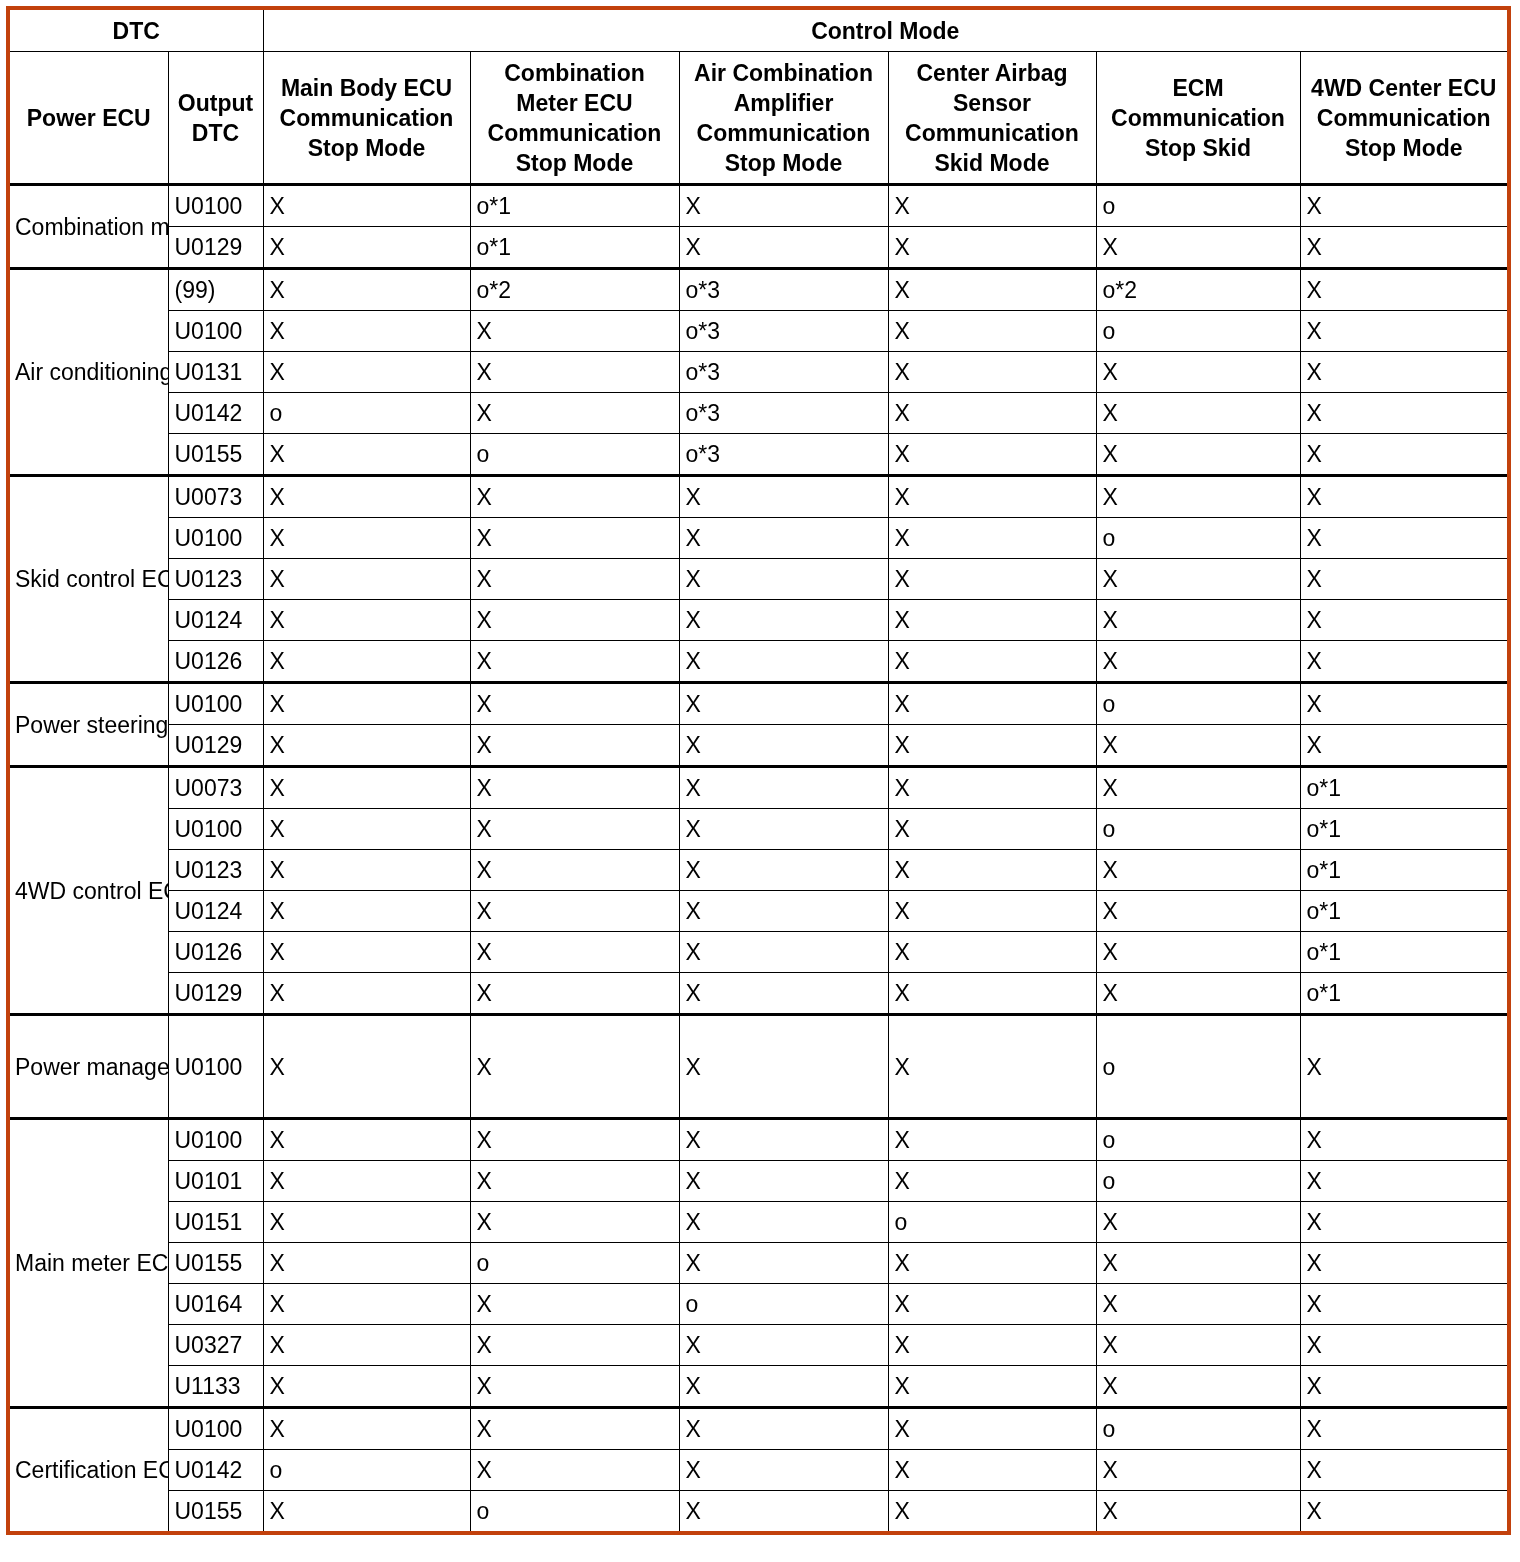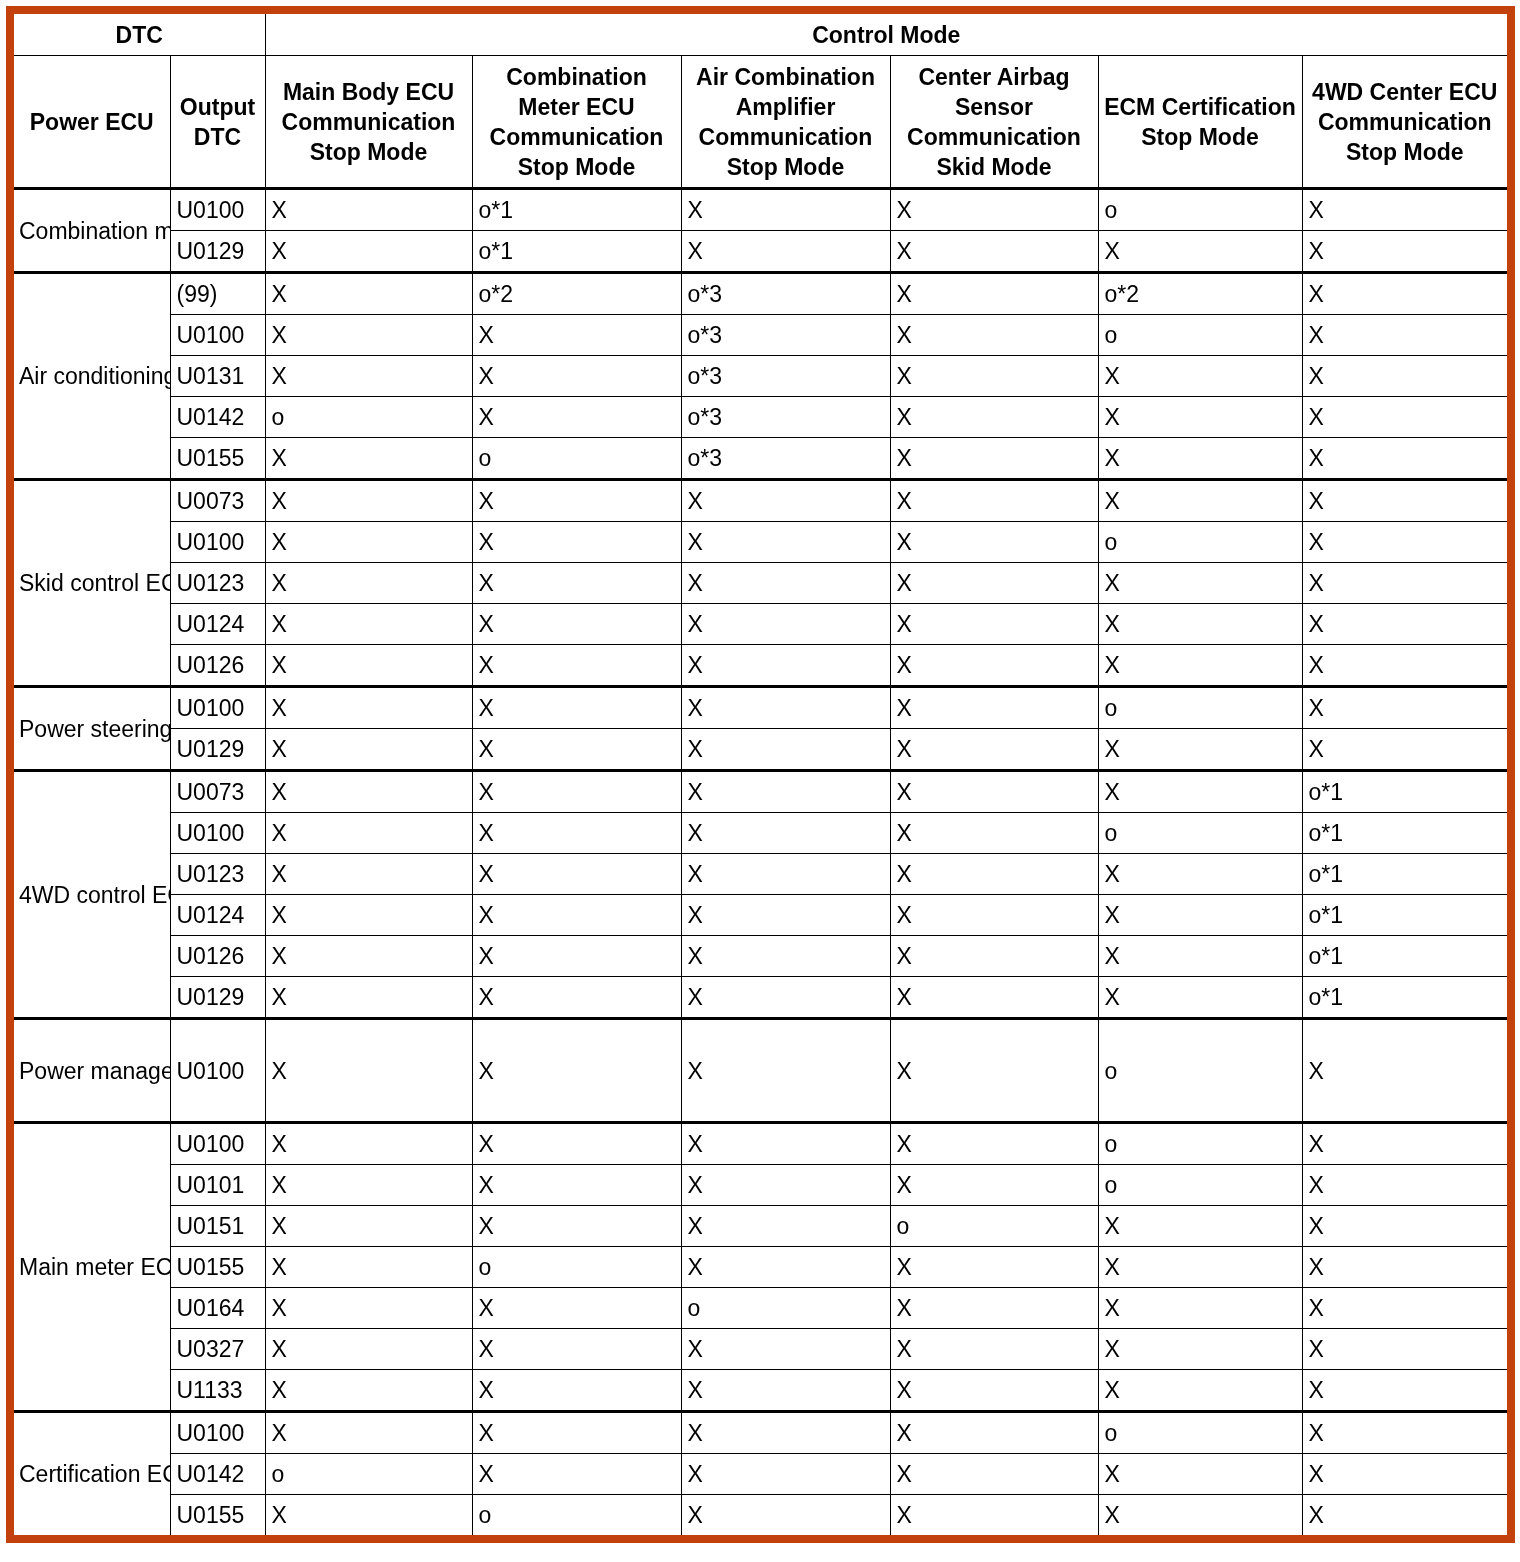--- a/index.html
+++ b/index.html
@@ -4,21 +4,21 @@
 <style>
   html, body { margin: 0; padding: 0; background: #ffffff; }
   body { width: 1520px; height: 1562px; position: relative; overflow: hidden; }
   table.dtc {
     position: absolute; left: 6px; top: 6px;
     border-collapse: collapse;
     table-layout: fixed;
     width: 1501px;
     font-family: "Liberation Sans", sans-serif;
     color: #000;
-    border: 8px solid #c2410c;
+    border: 4px solid #c2410c;
   }
   table.dtc td, table.dtc th {
     border: 1.5px solid #000;
     padding: 0 0 0 5px;
     font-size: 23px;
     line-height: 30px;
     vertical-align: middle;
     text-align: left;
     overflow: hidden;
     white-space: nowrap;
@@ -56,21 +56,21 @@
       <th colspan="2">DTC</th>
       <th colspan="6">Control Mode</th>
     </tr>
     <tr class="h2">
       <th>Power ECU</th>
       <th>Output DTC</th>
       <th>Main Body ECU Communication Stop Mode</th>
       <th>Combination Meter ECU Communication Stop Mode</th>
       <th>Air Combination Amplifier Communication Stop Mode</th>
       <th>Center Airbag Sensor Communication Skid Mode</th>
-      <th>ECM Certification Stop Mode</th>
+      <th>ECM Communication Stop Skid</th>
       <th>4WD Center ECU Communication Stop Mode</th>
     </tr>
   </thead>
   <tbody id="table-body">
       <tr class="row grp-start">
         <td class="ecu" rowspan="2">Combination meter</td>
         <td class="code">U0100</td>
         <td class="mark">X</td>
         <td class="mark">o*1</td>
         <td class="mark">X</td>

